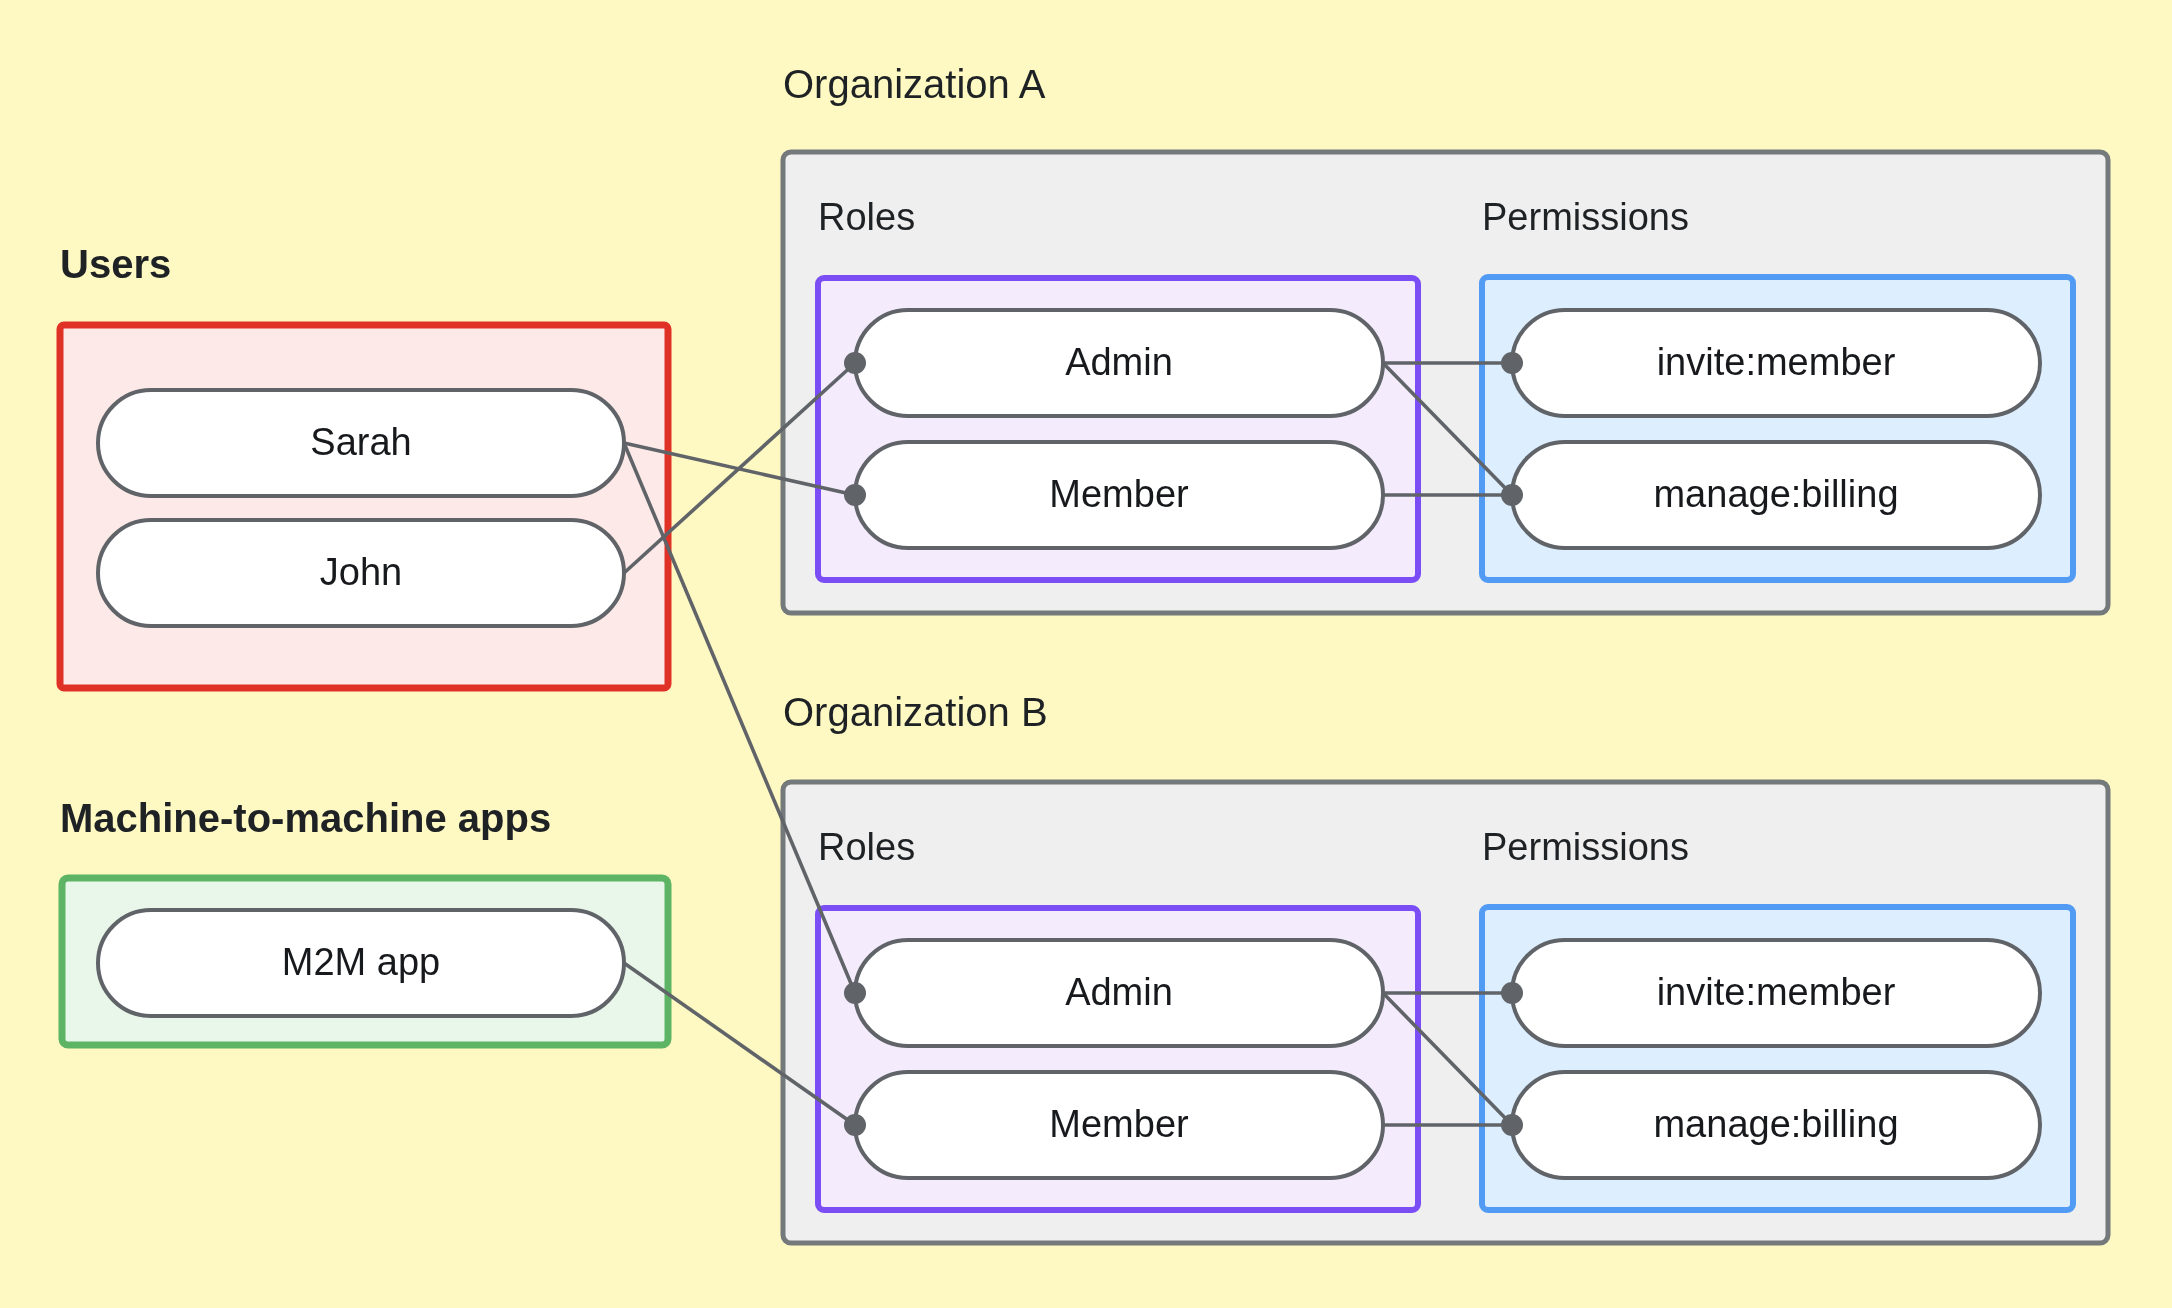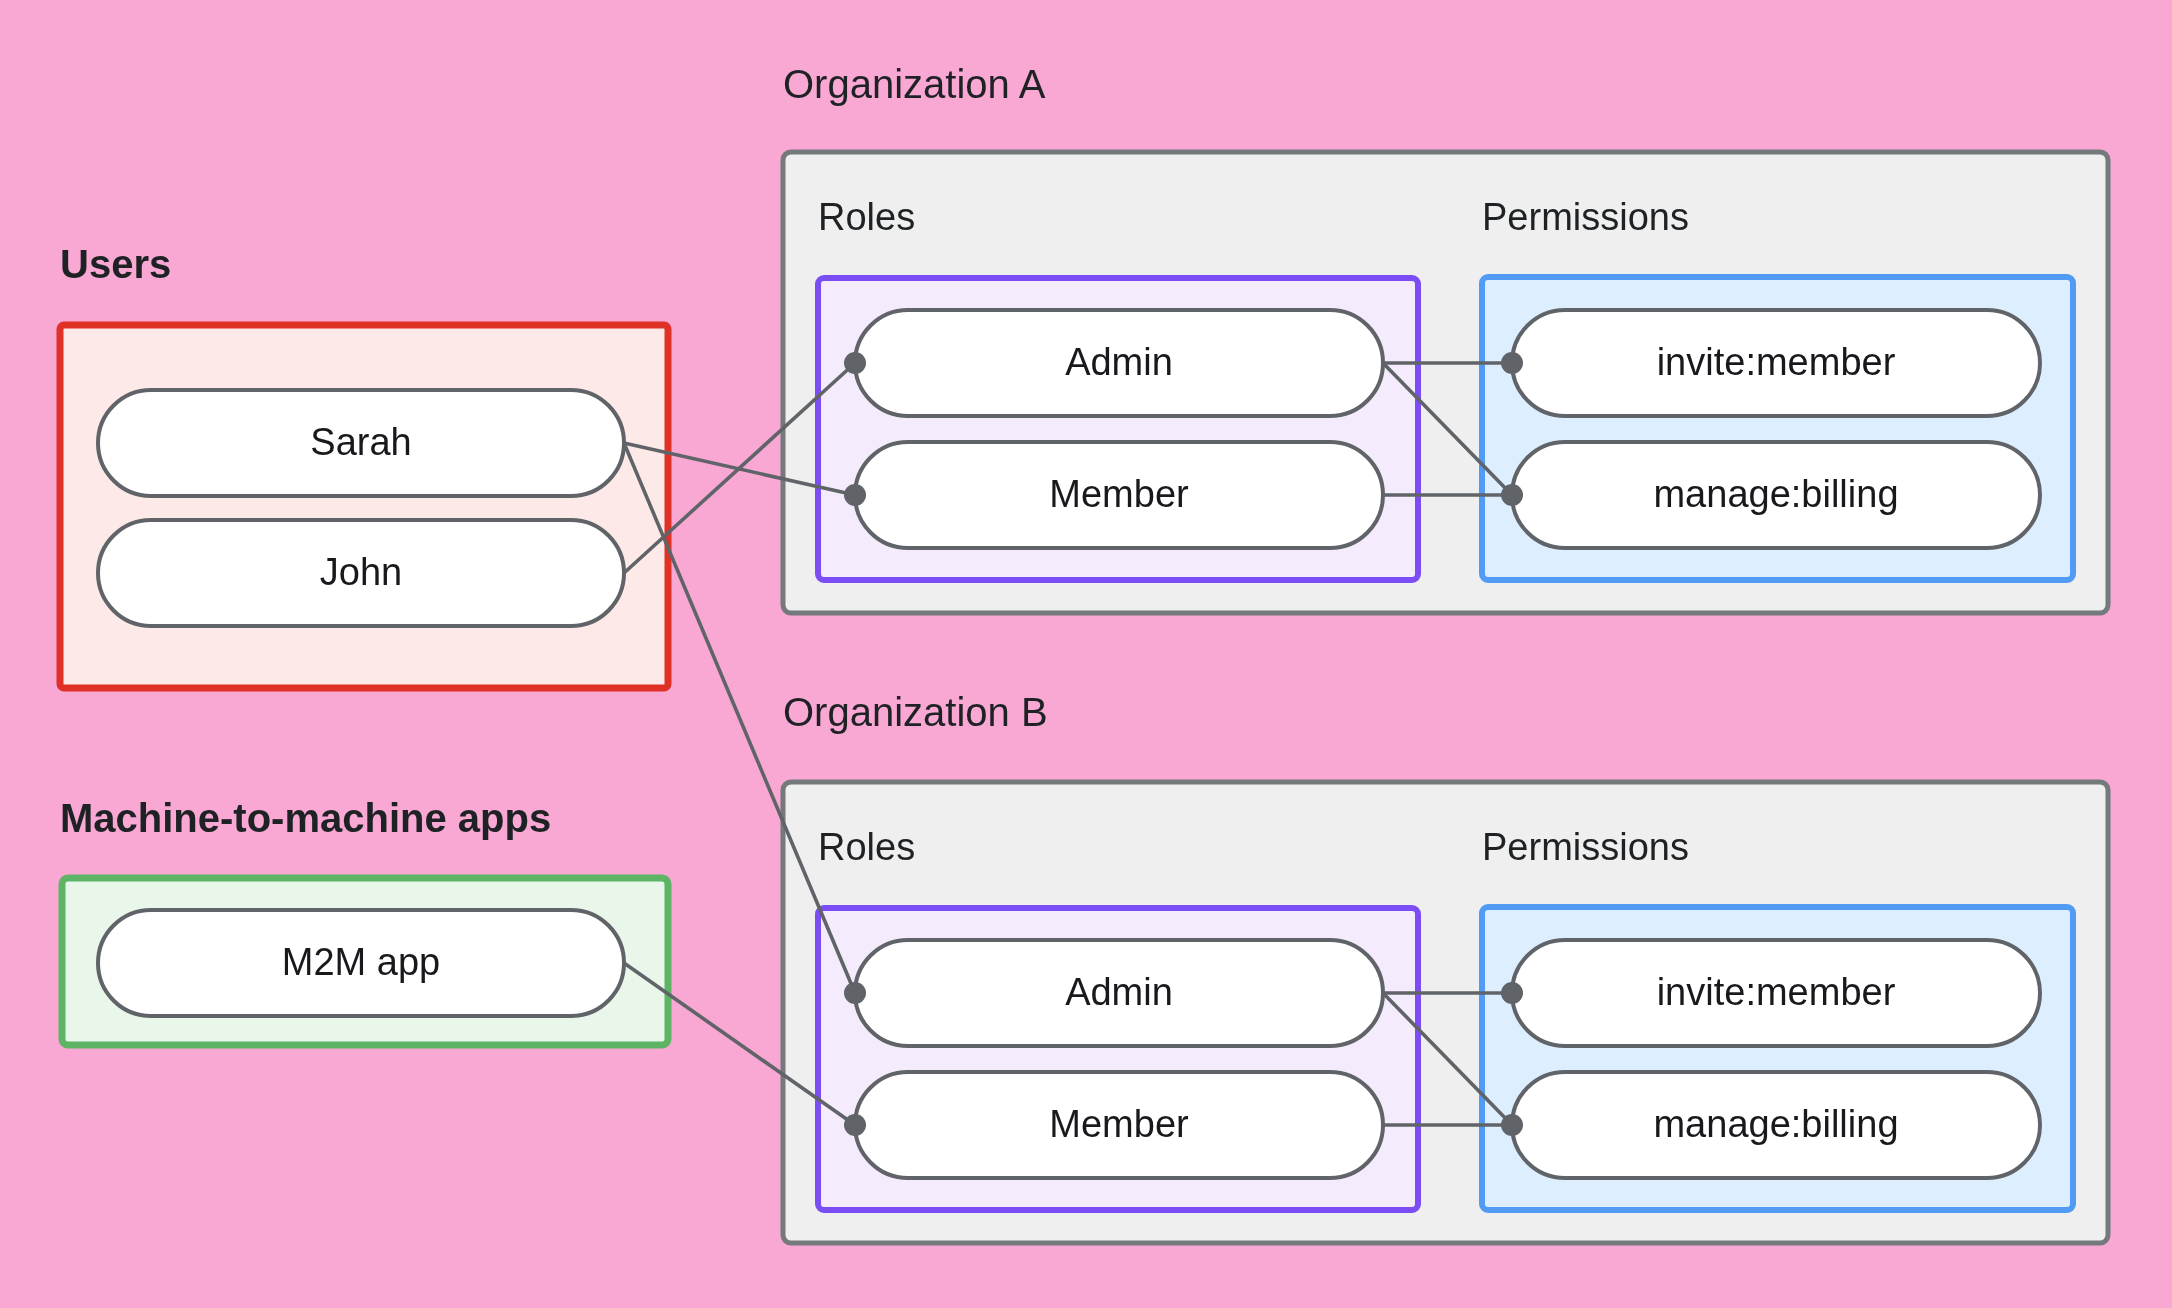--- a/index.html
+++ b/index.html
@@ -10,21 +10,21 @@
   body {
     width: 2172px;
     height: 1308px;
     font-family: "Liberation Sans", sans-serif;
     overflow: hidden;
   }
   #diagram-root {
     position: relative;
     width: 2172px;
     height: 1308px;
-    background: #f9a8d4;
+    background: #fef9c3;
   }
   svg.diagram {
     display: block;
     width: 2172px;
     height: 1308px;
   }
   .grp-label {
     font-family: "Liberation Sans", sans-serif;
     font-size: 40px;
     fill: #1f2225;

